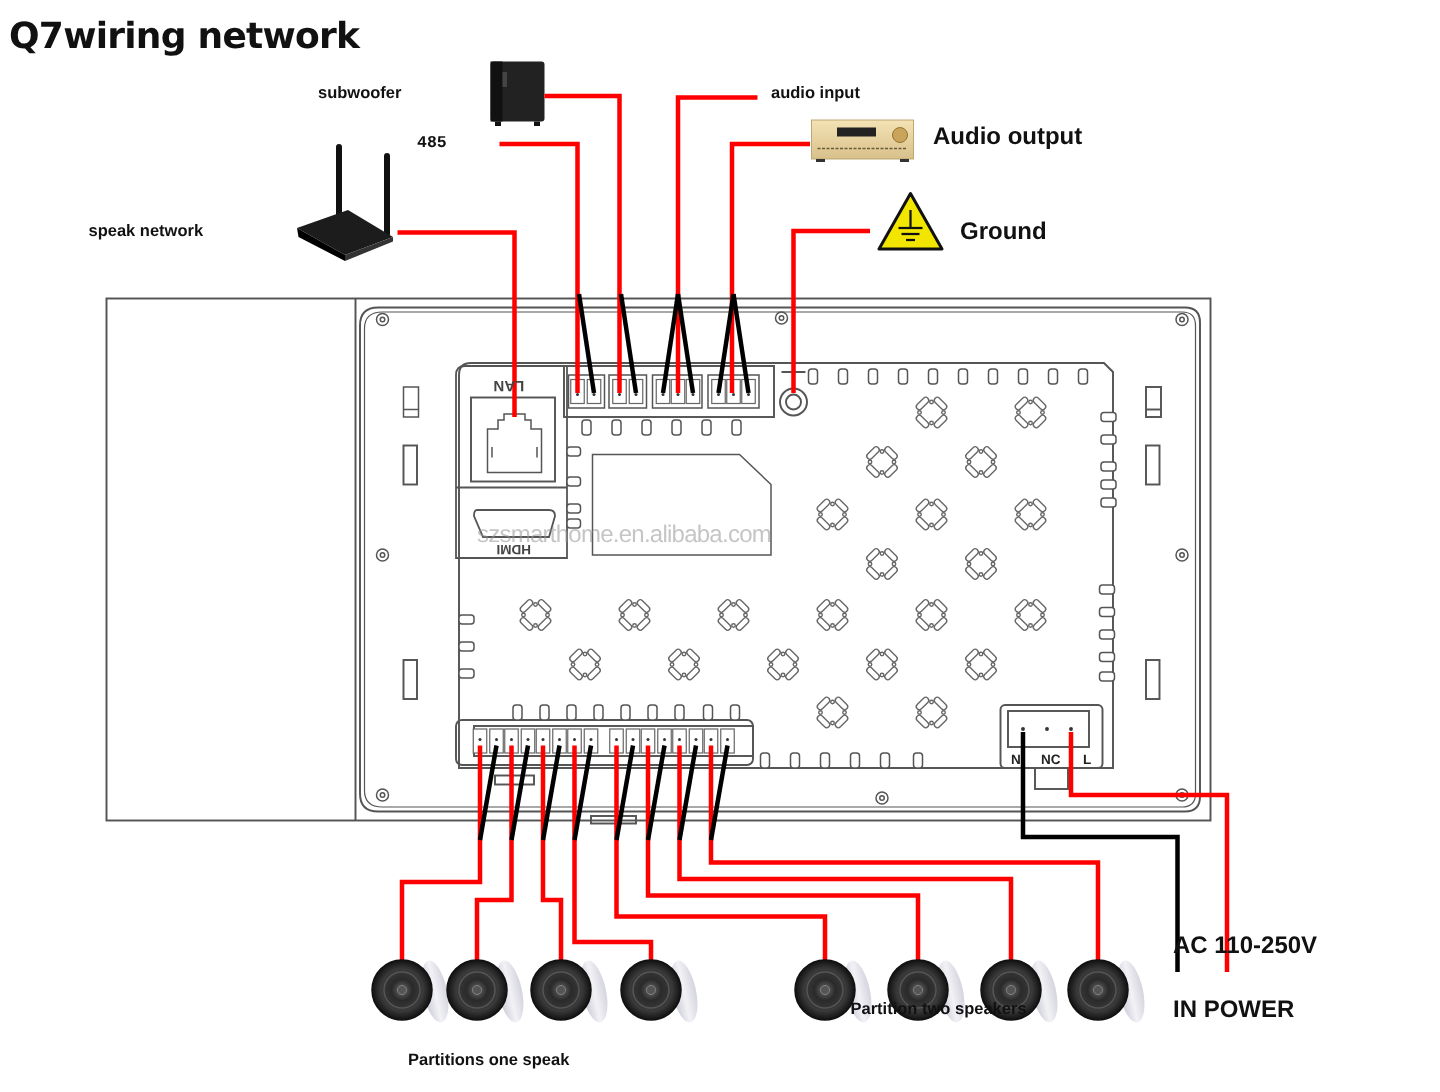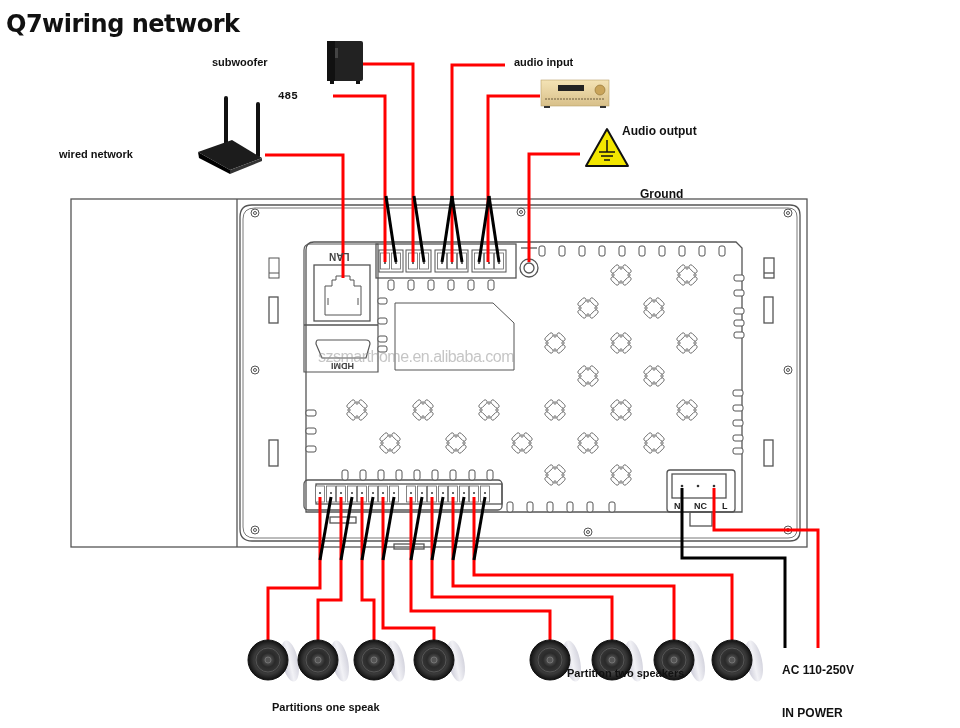--- a/index.html
+++ b/index.html
@@ -1,19 +1,19 @@
 <!DOCTYPE html>
 <html><head>
 <meta charset="utf-8">
 <style>
   html, body { margin: 0; padding: 0; background: #ffffff; }
   body { width: 960px; height: 728px; position: relative; overflow: hidden; font-family: "Liberation Sans", sans-serif; }
   .title { position: absolute; left: 6px; top: 10px; font-family: "DejaVu Sans", sans-serif; font-weight: bold; font-size: 24px; color: #111; letter-spacing: -0.5px; }
   .lbl { position: absolute; font-family: "Liberation Sans", sans-serif; font-weight: bold; font-size: 11px; color: #111; white-space: nowrap; }
-  .lbl-lg { font-size: 12px; margin-top: 41px; }
+  .lbl-lg { font-size: 16px; }
   svg#diagram { position: absolute; left: 0; top: 0; }
   .watermark { position: absolute; left: 318px; top: 348px; font-family: "Liberation Sans", sans-serif; font-size: 16px; color: rgba(150,150,150,0.55); letter-spacing: -0.5px; }
   .small-lbl { position: absolute; font-family: "Liberation Sans", sans-serif; font-weight: bold; font-size: 9px; color: #222; }
 </style>
 </head>
 <body>
 
 <svg id="diagram" width="960" height="728" viewBox="0 0 960 728" xmlns="http://www.w3.org/2000/svg">
   <defs>
     <radialGradient id="spkGrad" cx="50%" cy="50%" r="50%">
@@ -565,21 +565,21 @@
         <circle cx="732" cy="660" r="12" fill="none" stroke="#555" stroke-width="1"></circle>
         <circle cx="732" cy="660" r="3" fill="#555" stroke="#888" stroke-width="0.6"></circle>
       </g>
     </g>
 </svg>
 
 <div class="title">Q7wiring network</div>
 
 <div class="lbl" style="left:212px; top:56px;">subwoofer</div>
 <div class="lbl" style="left:278px; top:90px;font-family:Liberation Mono, monospace;">485</div>
-<div class="lbl" style="left:59px; top:148px;">wired network</div>
+<div class="lbl" style="left:59px; top:148px;">speak network</div>
 <div class="lbl" style="left:514px; top:56px;">audio input</div>
 <div class="lbl lbl-lg" style="left:622px; top:83px;">Audio output</div>
 <div class="lbl lbl-lg" style="left:640px; top:146px;">Ground</div>
 <div class="lbl lbl-lg" style="left:782px; top:622px;">AC 110-250V</div>
 <div class="lbl lbl-lg" style="left:782px; top:665px;">IN POWER</div>
 <div class="lbl" style="left:272px; top:701px;text-align:right;">Partitions one speak</div>
 <div class="lbl" style="left:567px; top:667px;">Partition two speakers</div>
 
 <div class="small-lbl" style="left:329px; top:251px; transform: rotate(180deg); font-size:10px; color:#444;">LAN</div>
 <div class="small-lbl" style="left:331px; top:361px; transform: rotate(180deg); color:#444;">HDMI</div>

